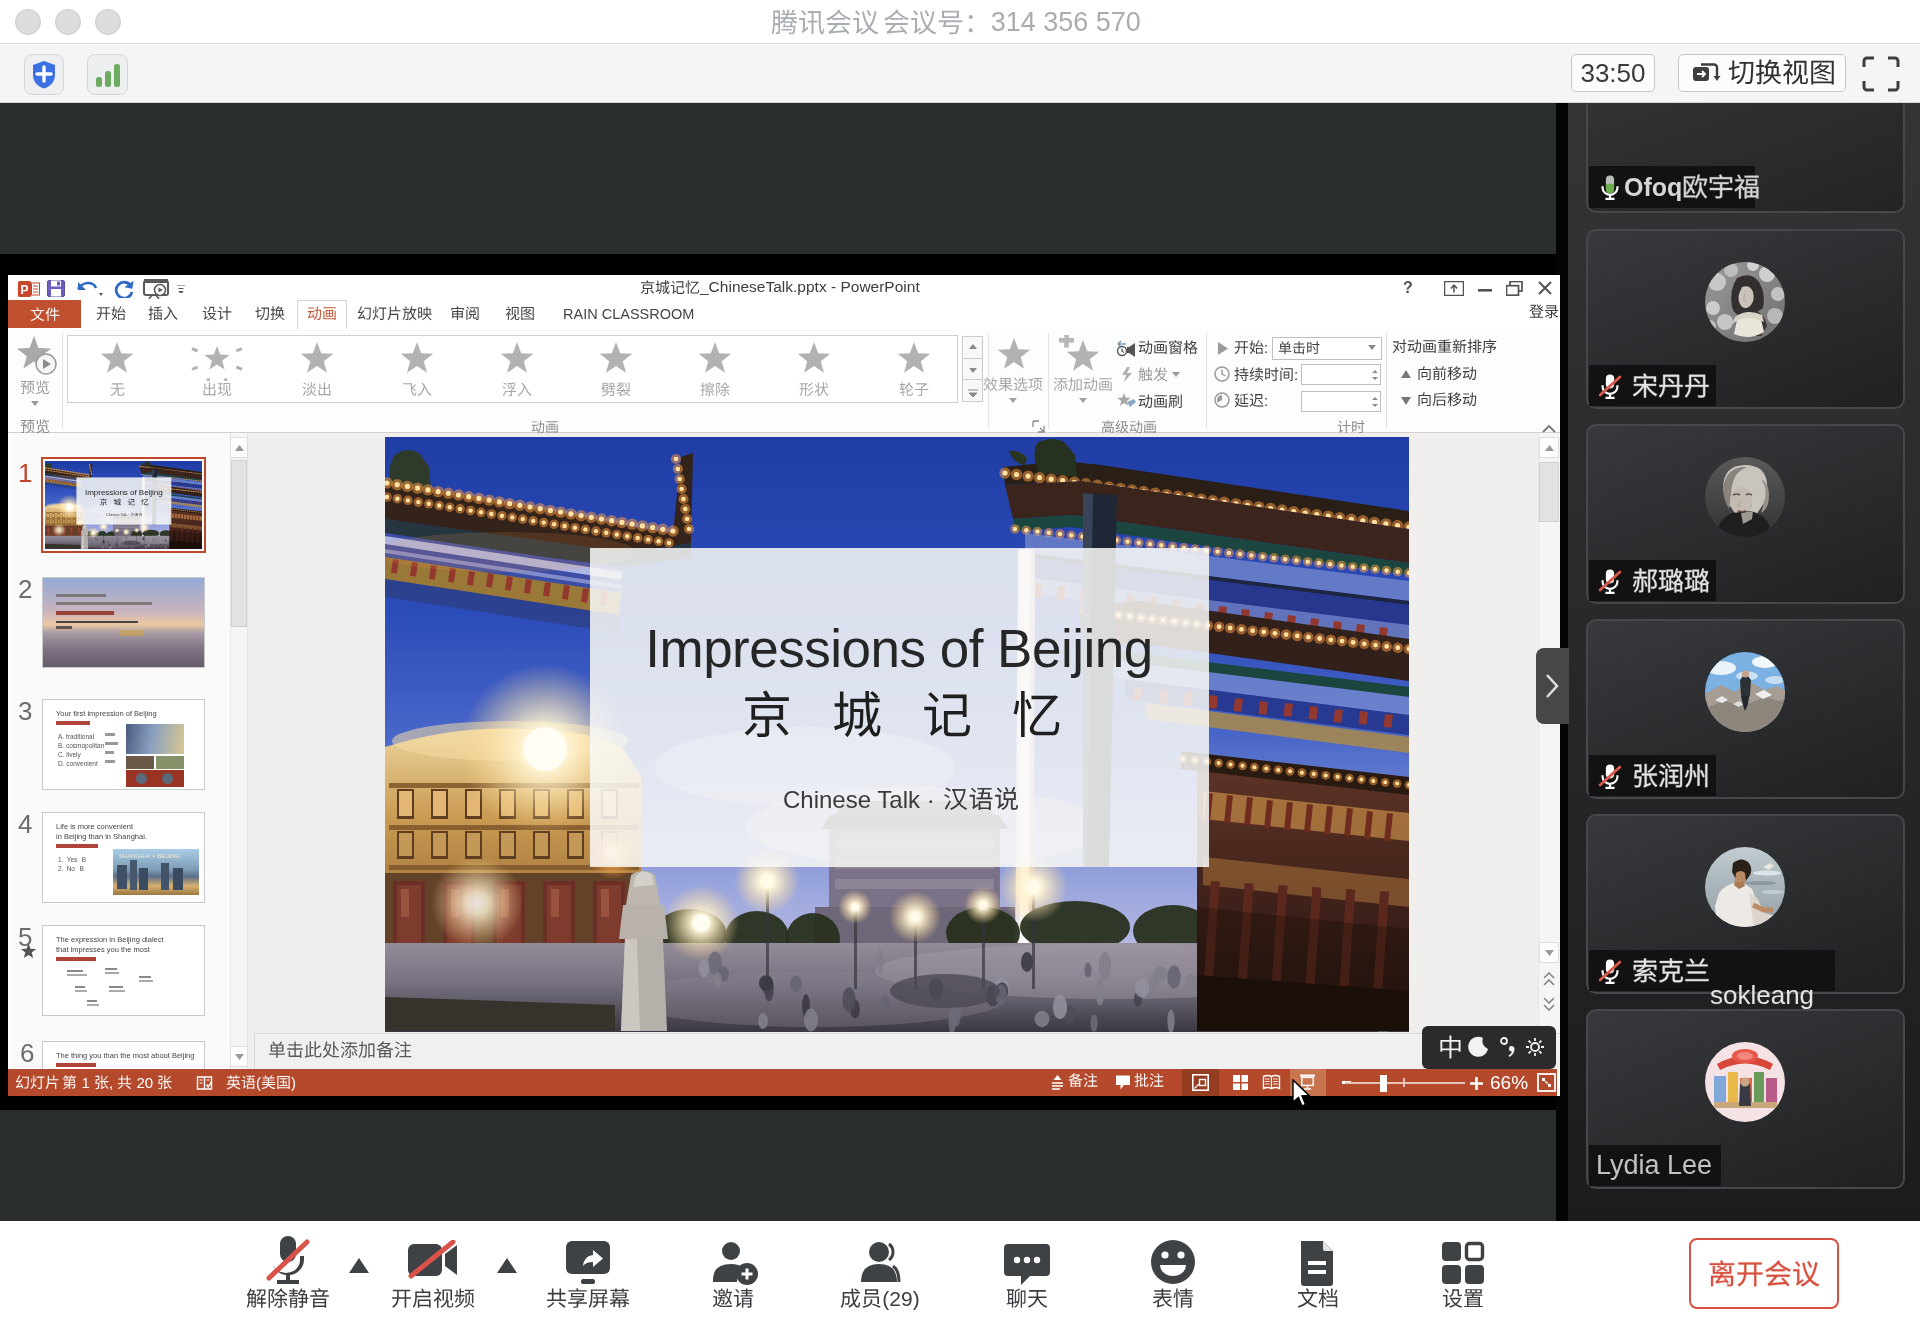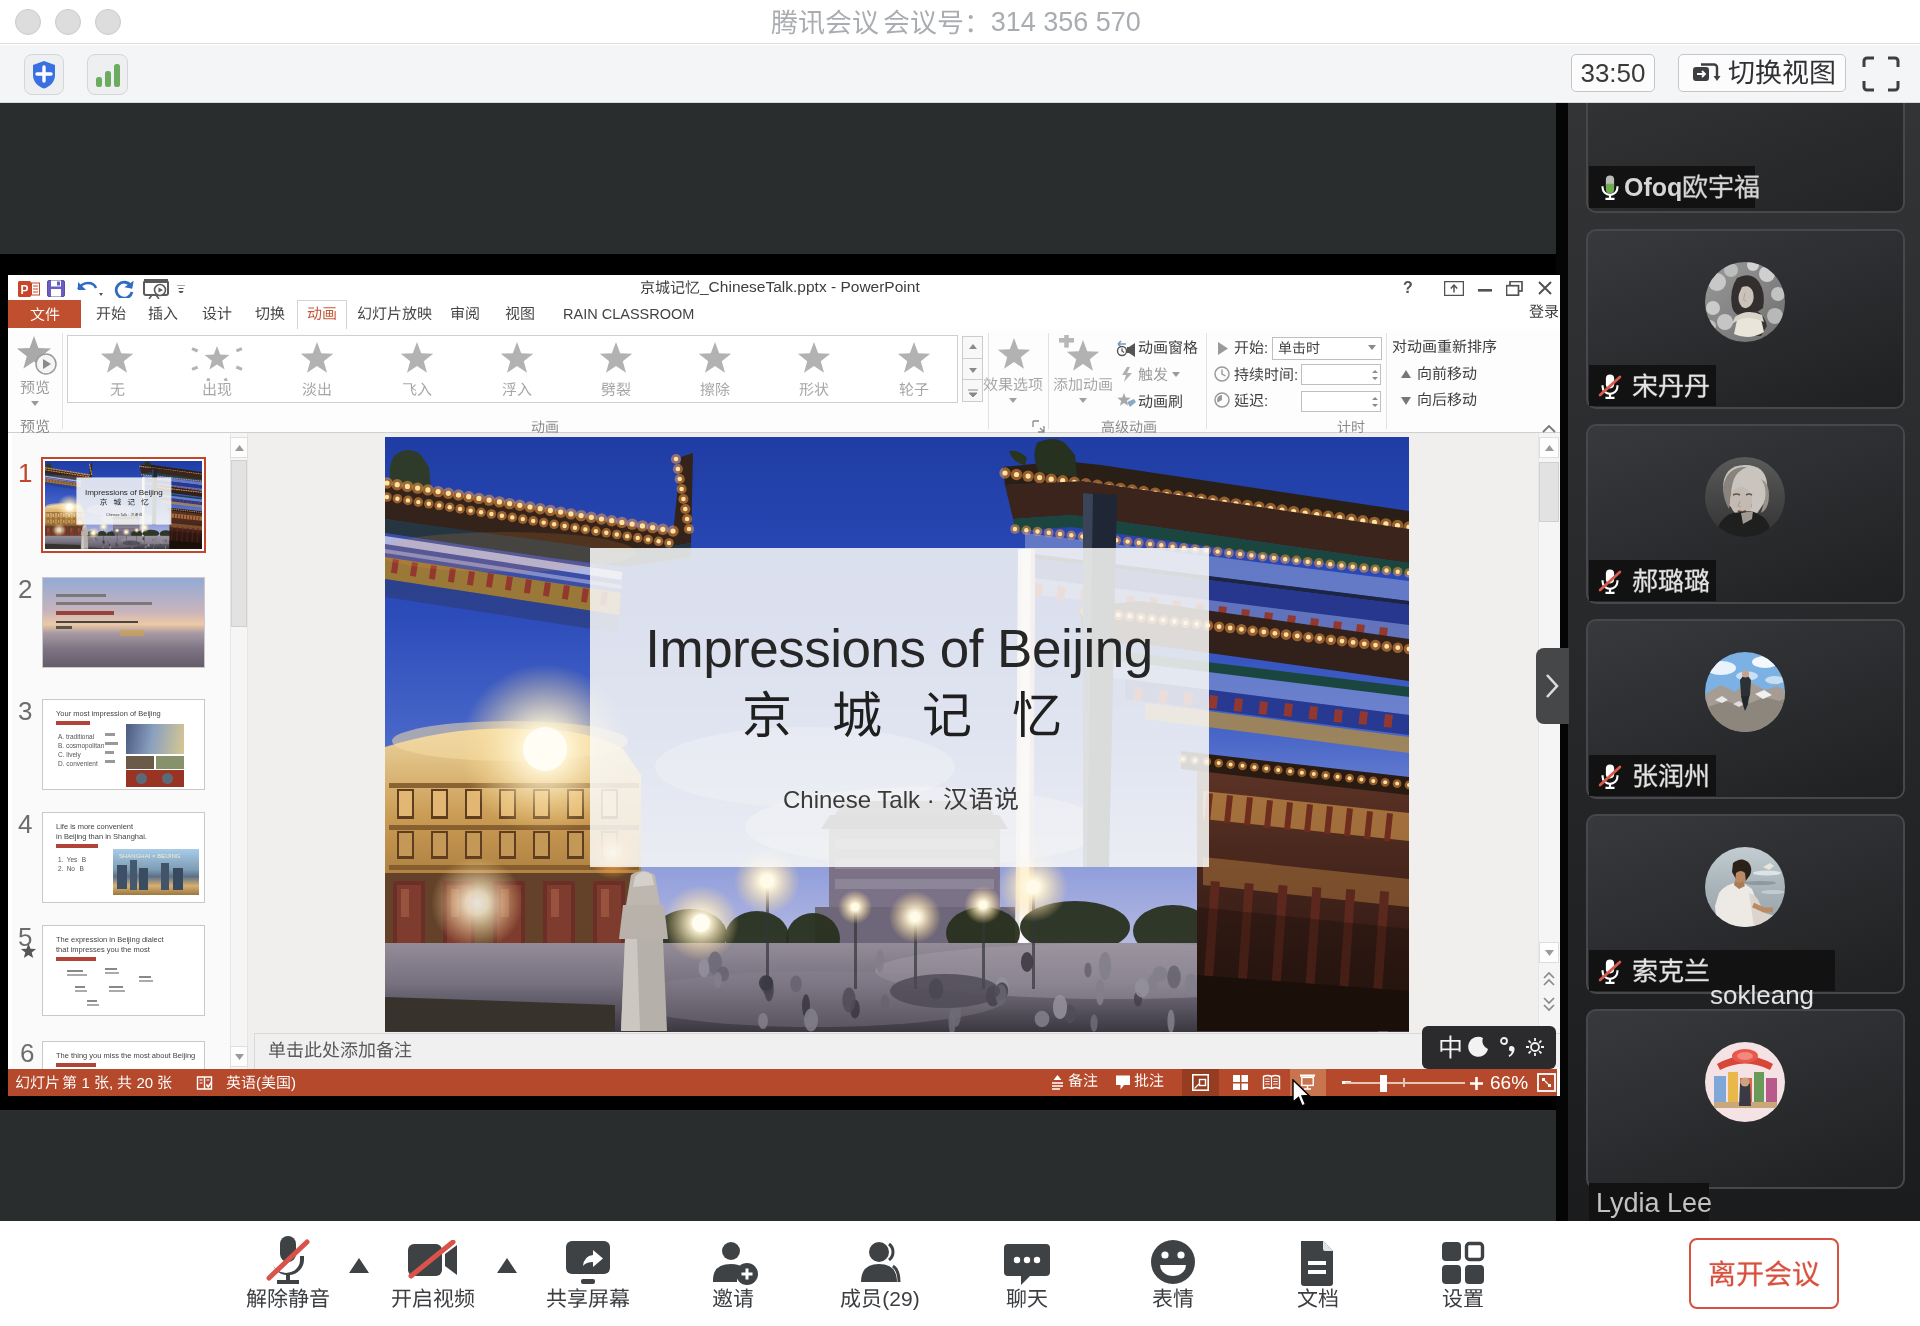--- a/index.html
+++ b/index.html
@@ -1097,21 +1097,21 @@
           <rect x="23" y="30" width="10" height="32" fill="#e8b84a"></rect>
           <rect x="35" y="36" width="12" height="26" fill="#d86a4a"></rect>
           <rect x="49" y="30" width="10" height="32" fill="#6a9a5a"></rect>
           <rect x="61" y="36" width="11" height="26" fill="#b85a8a"></rect>
           <rect x="9" y="60" width="63" height="6" fill="#c8a87a"></rect>
           <path d="M35 42 q5 -7 10 0 l1 22 h-12z" fill="#3a3a44"></path>
           <circle cx="40" cy="40" r="4.5" fill="#caa284"></circle>
         </g>
       </svg>
     </div>
-    <div class="abs" style="left:21px;top:1042px;width:120px;height:41px;background:#121212;display:flex;align-items:center;padding-left:7px;margin-top:38px;">
+    <div class="abs" style="left:21px;top:1042px;width:132px;height:41px;background:#121212;display:flex;align-items:center;padding-left:7px;">
       <span style="font-size:27px;color:#c2c2c2;font-weight:400;line-height:1; white-space:pre;">Lydia Lee</span>
     </div>
   </div>
 <div class="abs" style="left:0;top:1221px;width:1920px;height:105px;background:#fff;"></div>
 <div class="abs" style="left:262px;top:1234px;"><svg width="52" height="52" viewBox="0 0 52 52">
       <g fill="#3f4245">
         <rect x="18" y="2" width="16" height="26" rx="8"></rect>
         <path d="M10 22 v4 a14 13 0 0 0 28 0 v-4 h4 v4 a16 15.5 0 0 1 -14 15 v5 h9 v4 H15 v-4 h9 v-5 a16 15.5 0 0 1 -14 -15 v-4z"></path>
       </g>
       <path d="M7 44 L45 8" stroke="#d9534a" stroke-width="5" stroke-linecap="round"></path>
@@ -1806,21 +1806,21 @@
 <div class="abs" style="left:18px;top:458px;font-size:26px;color:#c0472b;">1</div>
 <div class="abs" style="left:42px;top:577px;width:163px;height:91px;border:1px solid #c9c9c9;background:linear-gradient(180deg,#93aad6 0%,#c9b4bc 38%,#ecc9a4 52%,#a89aa4 62%,#7d7382 80%,#655c6a 100%);"></div>
 <div class="abs" style="left:56px;top:594px;width:50px;height:3px;background:#6a655f;opacity:.75"></div>
 <div class="abs" style="left:56px;top:602px;width:96px;height:3px;background:#6a655f;opacity:.75"></div>
 <div class="abs" style="left:56px;top:611px;width:58px;height:4px;background:#96443a;"></div>
 <div class="abs" style="left:56px;top:621px;width:82px;height:2px;background:#4a4540;"></div>
 <div class="abs" style="left:56px;top:626px;width:16px;height:3px;background:#5a5550;"></div>
 <div class="abs" style="left:120px;top:630px;width:24px;height:6px;background:#caa24e;opacity:.7"></div>
 <div class="abs" style="left:18px;top:574px;font-size:26px;color:#6d6d6d;">2</div>
 <div class="abs" style="left:42px;top:699px;width:163px;height:91px;border:1px solid #c9c9c9;background:#fff;overflow:hidden;">
-    <div style="position:absolute;left:13px;top:9px;font-size:7.5px;color:#444;">Your most impression of Beijing</div>
+    <div style="position:absolute;left:13px;top:9px;font-size:7.5px;color:#444;">Your first impression of Beijing</div>
     <div style="position:absolute;left:13px;top:21px;width:34px;height:4px;background:#b04438;"></div>
     <div style="position:absolute;left:15px;top:32px;font-size:6.5px;color:#555;line-height:9px;">A. traditional<br>B. cosmopolitan<br>C. lively<br>D. convenient</div>
     <div style="position:absolute;left:62px;top:33px;width:10px;height:3px;background:#999;"></div>
     <div style="position:absolute;left:62px;top:42px;width:13px;height:3px;background:#999;"></div>
     <div style="position:absolute;left:62px;top:51px;width:9px;height:3px;background:#999;"></div>
     <div style="position:absolute;left:62px;top:60px;width:10px;height:3px;background:#999;"></div>
     <div style="position:absolute;left:83px;top:24px;width:58px;height:30px;background:linear-gradient(100deg,#4a5a80,#8aa0c0 45%,#d8c890);"></div>
     <div style="position:absolute;left:83px;top:56px;width:28px;height:13px;background:#6b5a48;"></div>
     <div style="position:absolute;left:113px;top:56px;width:28px;height:13px;background:#87926a;"></div>
     <div style="position:absolute;left:83px;top:70px;width:58px;height:17px;background:#993425;"></div>
@@ -1855,21 +1855,21 @@
     <div style="position:absolute;left:66px;top:60px;width:14px;height:2px;background:#888;"></div>
     <div style="position:absolute;left:66px;top:64px;width:16px;height:2px;background:#aaa;"></div>
     <div style="position:absolute;left:44px;top:74px;width:10px;height:2px;background:#888;"></div>
     <div style="position:absolute;left:44px;top:78px;width:12px;height:2px;background:#aaa;"></div>
   </div>
 <div class="abs" style="left:18px;top:922px;font-size:26px;color:#6d6d6d;">5</div>
 <svg class="abs" style="left:20px;top:943px;" width="17" height="17">
     <polygon points="8.5,0.5 10.5,5.8 16.1,6.0 11.7,9.5 13.2,15.0 8.5,11.9 3.8,15.0 5.3,9.5 0.9,6.0 6.5,5.8" fill="#555"></polygon>
   </svg>
 <div class="abs" style="left:42px;top:1041px;width:163px;height:28px;border:1px solid #c9c9c9;border-bottom:none;background:#fff;overflow:hidden;">
-    <div style="position:absolute;left:13px;top:9px;font-size:7.5px;color:#444;">The thing you miss the most about Beijing</div>
+    <div style="position:absolute;left:13px;top:9px;font-size:7.5px;color:#444;">The thing you than the most about Beijing</div>
     <div style="position:absolute;left:13px;top:21px;width:40px;height:4px;background:#b04438;"></div>
   </div>
 <div class="abs" style="left:20px;top:1038px;font-size:26px;color:#6d6d6d;">6</div>
 <div class="abs" style="left:254px;top:1033px;width:1306px;height:36px;background:#f0f0f0;border-top:1px solid #d8d8d8;border-left:1px solid #d8d8d8;"></div>
 <div style="position:absolute;left:268px;top:1041px;">
     <svg width="144.0" height="18" style="display:block;flex:none;">
       <g transform="matrix(0.01800,0,0,-0.01800,0,15.48)" fill="#595959">
         <use href="#g5d" x="0"></use>
         <use href="#g5e" x="1000"></use>
         <use href="#g70" x="2000"></use>

